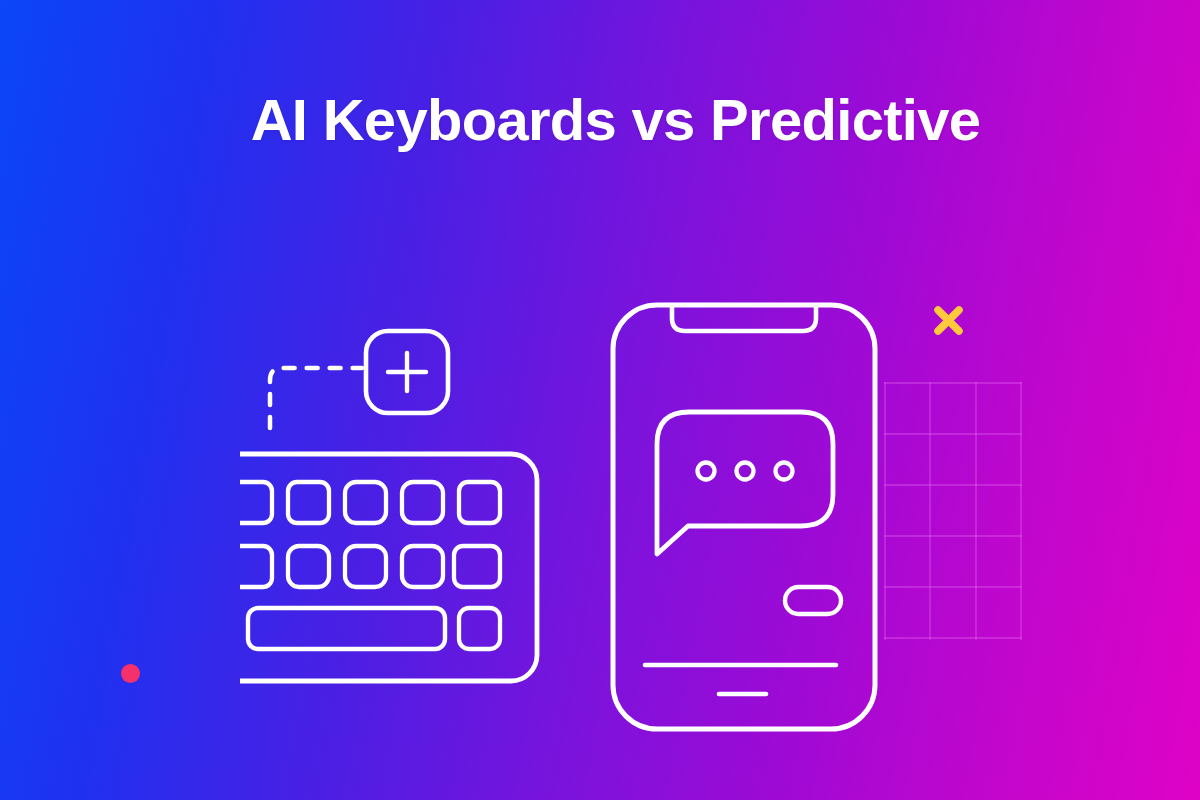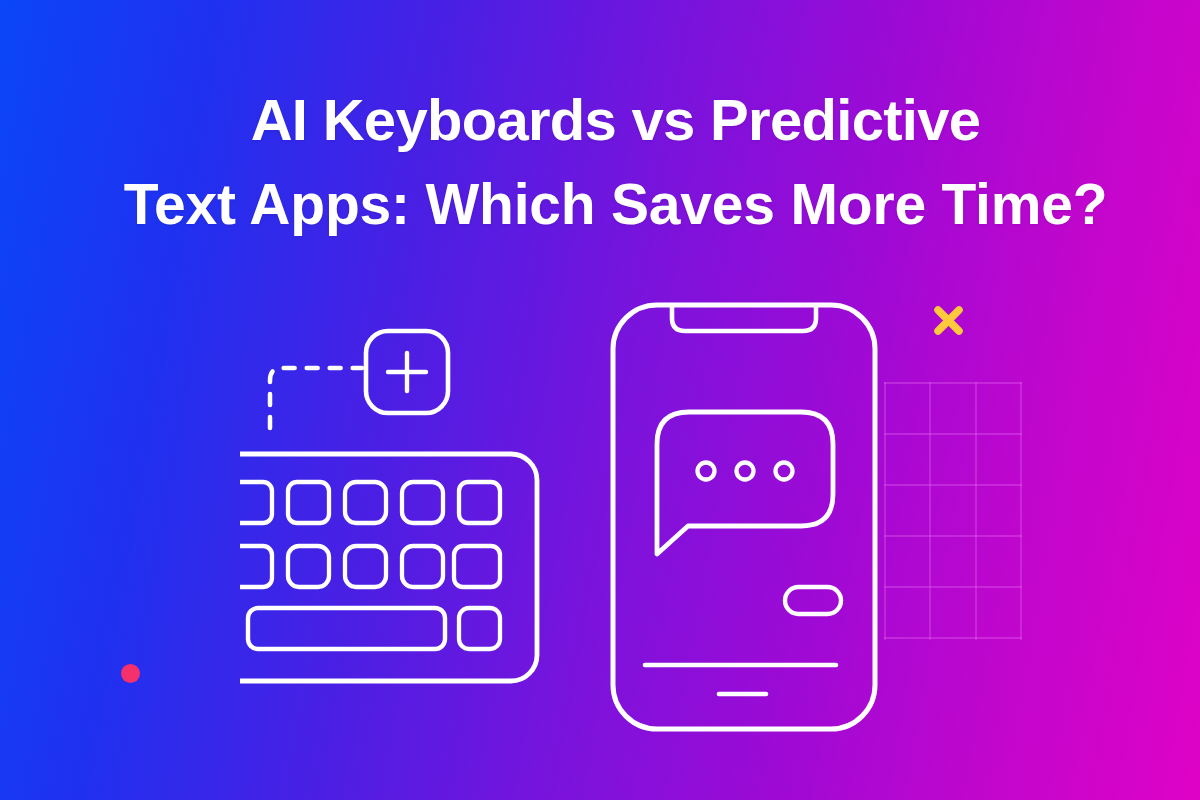--- a/index.html
+++ b/index.html
@@ -121,21 +121,20 @@
 
   <svg id="deco-cross" viewBox="0 0 33 33" width="33" height="33">
     <line class="cross-line" x1="6" y1="6" x2="27" y2="27"></line>
     <line class="cross-line" x1="27" y1="6" x2="6" y2="27"></line>
   </svg>
 
   <div id="deco-dot"></div>
 
   <h1 id="headline">
     <span class="hl-line hl-line-1">AI Keyboards vs Predictive</span>
-    <span class="hl-line hl-line-2">Text Apps: Which Saves More Time?</span>
   </h1>
 
   <svg class="illo" id="illo-keyboard" viewBox="0 0 310 370" width="310" height="370">
 
     <g>
       <path class="stroke" stroke-width="4.5" stroke-dasharray="11 12" d="M 30 108 L 30 60 Q 30 48 42 48 L 122 48"></path>
     </g>
 
     <g>
       <rect class="stroke" stroke-width="4.6" x="126" y="11" width="82" height="82" rx="22"></rect>

